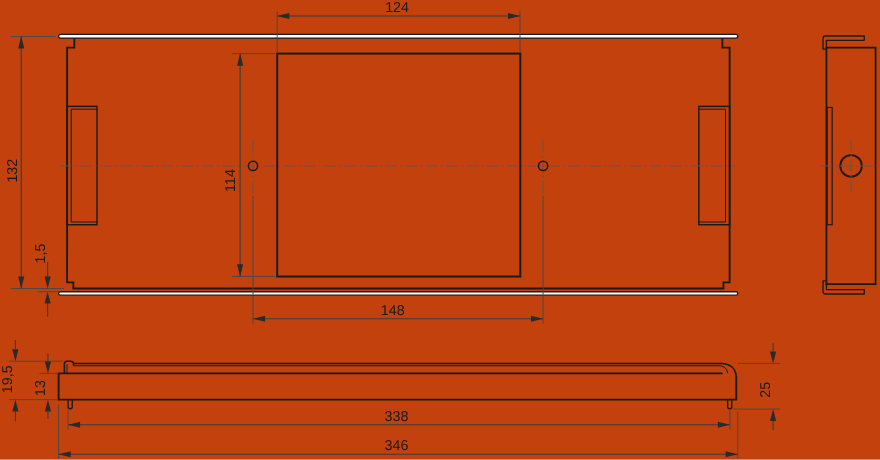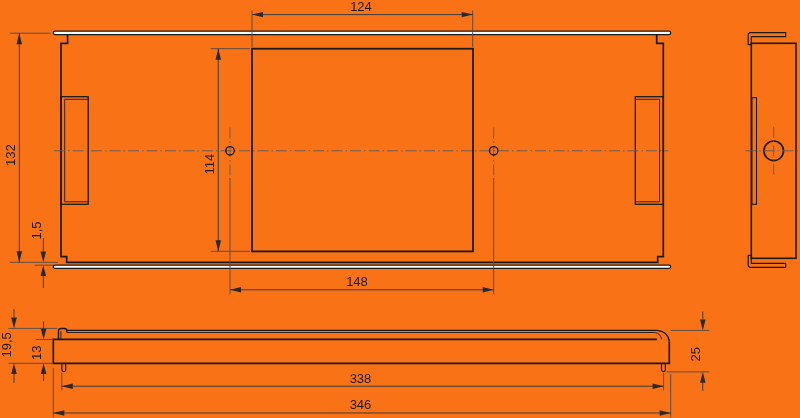--- a/index.html
+++ b/index.html
@@ -1,16 +1,16 @@
 <!DOCTYPE html>
 <html><head>
 <meta charset="utf-8">
 <style>
   html,body{margin:0;padding:0;background:#ffffff;}
-  .stage{width:800px;height:418px;position:relative;background:#f97316;overflow:hidden;}
+  .stage{width:800px;height:418px;position:relative;background:#c2410c;overflow:hidden;}
   svg{display:block;}
   text{font-family:"Liberation Sans","DejaVu Sans",sans-serif;font-size:13px;fill:#1b1b1b;}
   .outline{fill:none;stroke:#1b1b1b;stroke-width:1.7;stroke-linejoin:miter;}
   .outline-thin{fill:none;stroke:#1b1b1b;stroke-width:1.2;}
   .part{fill:#ffffff;stroke:#1b1b1b;}
   .dim{stroke:#3c3c3c;stroke-width:1;fill:none;}
   .ext{stroke:#4a4a4a;stroke-width:0.9;fill:none;}
   .arrow{fill:#2a2a2a;stroke:none;}
   .cl{stroke:#5a5a5a;stroke-width:0.9;fill:none;stroke-dasharray:11 3 1.5 3;}
 </style>

